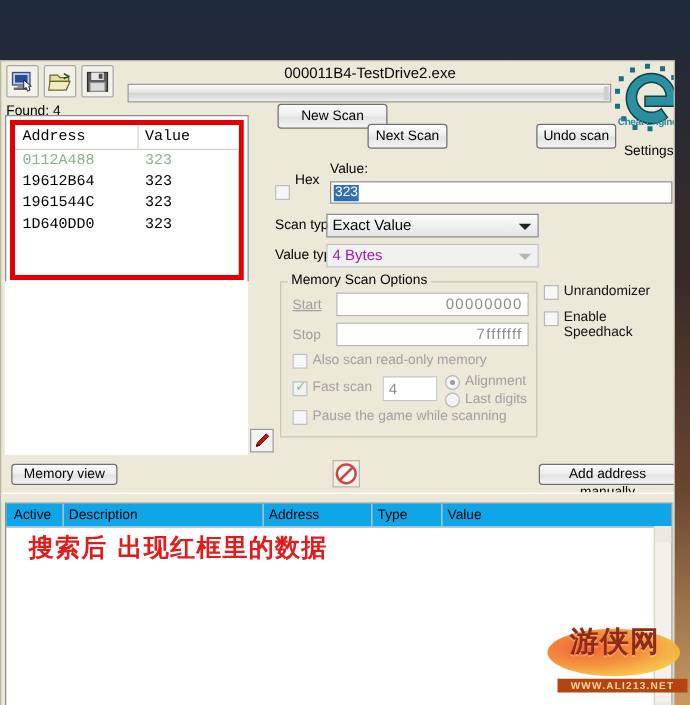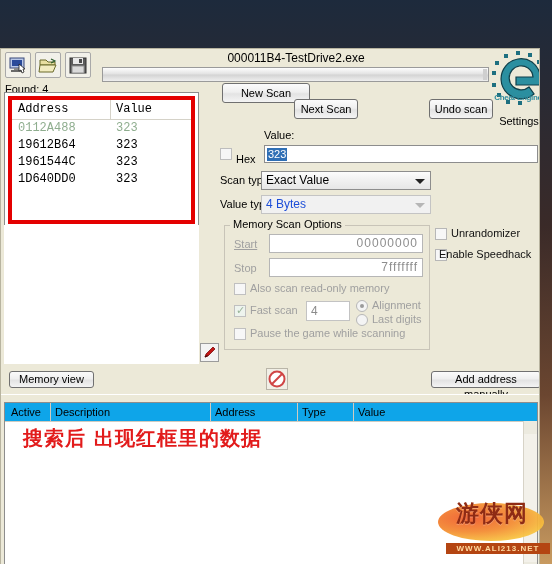--- a/index.html
+++ b/index.html
@@ -85,40 +85,40 @@
     background:linear-gradient(180deg,#fbfbfb 0%,#efefef 45%,#e3e3e3 55%,#f4f4f4 100%);
     font-size:11px;text-align:center;box-sizing:border-box;color:#000;
     line-height:18px;height:20px;
   }
   #btn-newscan{left:221px;top:34px;width:88px;}
   #btn-nextscan{left:293px;top:50px;width:64px;}
   #btn-undoscan{left:428px;top:50px;width:64px;}
   
   #valuelbl{position:absolute;left:263px;top:80px;font-size:11px;}
   #hexchk{position:absolute;left:219px;top:99px;width:12px;height:12px;border:1px solid #bdbdbd;background:#f6f6f6;box-sizing:border-box;}
-  #hexlbl{position:absolute;left:235px;top:104px;font-size:11px;}
+  #hexlbl{position:absolute;left:235px;top:89px;font-size:11px;}
   #valuefield{
     position:absolute;left:263px;top:96px;width:274px;height:18px;
     background:#fff;border:1px solid #8d8d8d;box-sizing:border-box;
   }
   #valuefield .sel{
     position:absolute;left:2px;top:2px;background:#2f6fb5;color:#fff;
     font-size:11px;padding:0 1px;line-height:13px;
   }
   
   .fieldlbl{position:absolute;font-size:11px;}
   #scantypelbl{left:219px;top:125px;}
   #valuetypelbl{left:219px;top:149px;}
   .combo{
     position:absolute;height:19px;border:1px solid #8d8d8d;box-sizing:border-box;
     background:linear-gradient(180deg,#fcfcfc 0%,#f0f0f0 50%,#e6e6e6 100%);
     font-size:12px;line-height:17px;padding-left:4px;
   }
   #scantype{left:260px;top:122px;width:170px;color:#000;}
-  #valuetype{left:260px;top:146px;width:170px;color:#1d4ed8;background:#f1f1f1;border-color:#c4c4c4;}
+  #valuetype{left:260px;top:146px;width:170px;color:#a21caf;background:#f1f1f1;border-color:#c4c4c4;}
   .carrow{position:absolute;right:5px;top:7px;width:0;height:0;border-left:5px solid transparent;border-right:5px solid transparent;border-top:5px solid #222;}
   #valuetype .carrow{border-top-color:#b6b6b6;}
   
   #msogroup{
     position:absolute;left:223px;top:176px;width:206px;height:125px;
     border:1px solid #c8c4b8;box-sizing:border-box;
   }
   #msotitle{position:absolute;left:229px;top:169px;background:#ece9d8;padding:0 3px;font-size:11px;}
   .glabel{position:absolute;font-size:11px;color:#a0a0a0;}
   #startlbl{left:233px;top:189px;text-decoration:underline;}
@@ -147,21 +147,21 @@
   .radio{position:absolute;width:12px;height:12px;border:1px solid #b7b7b7;border-radius:50%;background:#f4f4f4;box-sizing:border-box;}
   .radio .dot{position:absolute;left:3px;top:3px;width:4px;height:4px;border-radius:50%;background:#9b9b9b;}
   #align-r{left:355px;top:251px;}
   #align-l{left:371px;top:250px;}
   #last-r{left:355px;top:265px;}
   #last-l{left:371px;top:264px;}
   
   #unrand-chk{left:434px;top:179px;border-color:#b7b7b7;}
   #unrand-lbl{left:450px;top:178px;color:#111;}
   #speed-chk{left:434px;top:200px;border-color:#b7b7b7;}
-  #speed-lbl{left:438px;top:199px;color:#111;}
+  #speed-lbl{left:450px;top:199px;color:#111;}
   
   #ptrbtn{
     position:absolute;left:199px;top:294px;width:19px;height:19px;
     background:#f3f3f3;border:1px solid #9b9b9b;box-sizing:border-box;
   }
   
   #memviewbtn{left:8px;top:322px;width:85px;height:17px;line-height:15px;}
   #addaddrbtn{left:430px;top:322px;width:110px;height:17px;line-height:15px;}
   #stopicon{position:absolute;left:265px;top:319px;width:22px;height:22px;border:1px solid #b9b5a8;background:#f1efe6;box-sizing:border-box;}
   #splitter{position:absolute;left:0;top:345px;width:540px;height:7px;background:#ece9d8;border-top:1px solid #fff;}

